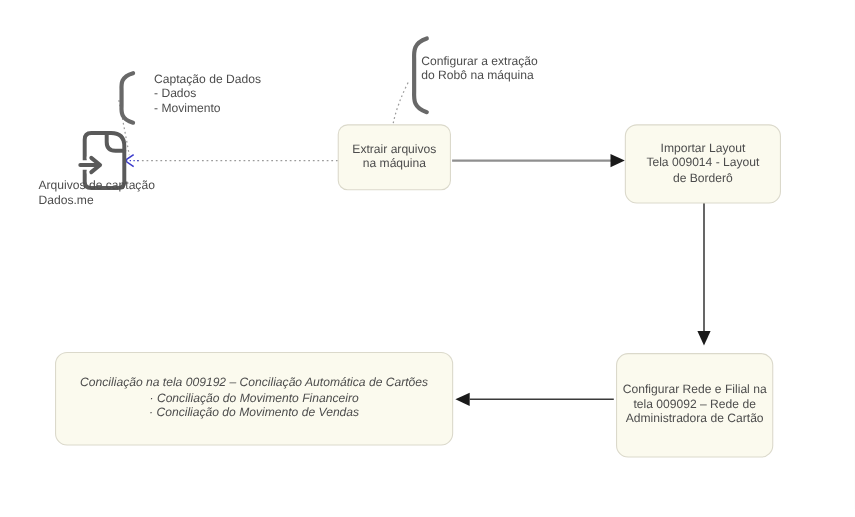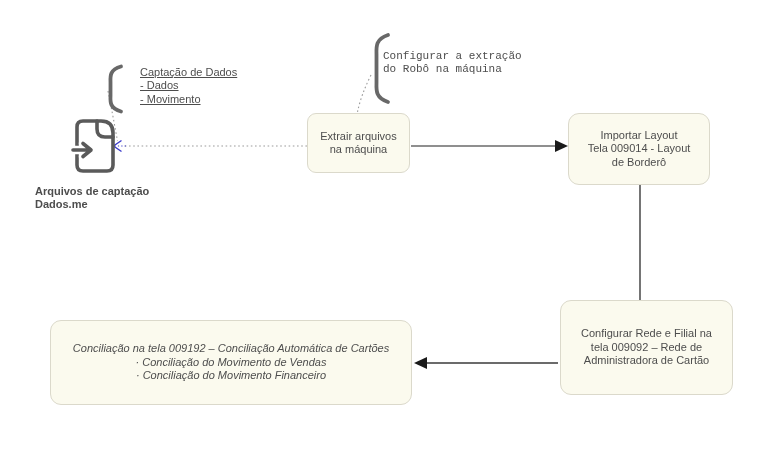--- a/index.html
+++ b/index.html
@@ -61,52 +61,52 @@
     <polygon class="head-black" points="414,363 427,357 427,369"></polygon>
 
     <g transform="translate(70,116)">
       <path class="icon-stroke" d="M27 5 H13 Q7 5 7 11 V49 Q7 55 13 55 H37 Q43 55 43 49 V21"></path>
       <path class="icon-stroke" d="M27 5 L31 5 Q43 5 43 17 V21 M27 5 L27 13 Q27 21 35 21 L43 21"></path>
       <path class="icon-casing" d="M4 34 H18 M13 27.5 L21 34 L13 40.5"></path>
       <path class="icon-stroke" d="M3 34 H19 M13 27.5 L21 34 L13 40.5"></path>
     </g>
   </svg>
 
-  <div class="ann" style="left:140px;top:66px;text-decoration:underline;">
+  <div class="ann" style="left:140px;top:66px;">
     <div>Captação de Dados</div>
     <div>- Dados</div>
     <div>- Movimento</div>
   </div>
 
-  <div class="ann" style="left:383px;top:50px;font-family:Liberation Mono, monospace;">
+  <div class="ann" style="left:383px;top:50px;">
     <div>Configurar a extração</div>
     <div>do Robô na máquina</div>
   </div>
 
-  <div class="ann" style="left:35px;top:185px;font-weight:bold;">
+  <div class="ann" style="left:35px;top:163px;">
     <div>Arquivos de captação</div>
     <div>Dados.me</div>
   </div>
 
   <div class="flow-box" style="left:307px;top:113px;width:103px;height:60px;border-radius:9px;">
     <div class="box-line">Extrair arquivos</div>
     <div class="box-line">na máquina</div>
   </div>
 
   <div class="flow-box" style="left:568px;top:113px;width:142px;height:72px;">
     <div class="box-line">Importar Layout</div>
     <div class="box-line">Tela 009014 - Layout</div>
     <div class="box-line">de Borderô</div>
   </div>
 
-  <div class="flow-box" style="left:560px;top:300px;width:173px;height:95px;">
+  <div class="flow-box" style="left:560px;top:321px;width:143px;height:95px;">
     <div class="box-line">Configurar Rede e Filial na</div>
     <div class="box-line">tela 009092 – Rede de</div>
     <div class="box-line">Administradora de Cartão</div>
   </div>
 
   <div class="flow-box conc" style="left:50px;top:320px;width:362px;height:85px;font-style:italic;">
     <div class="box-line">Conciliação na tela 009192 – Conciliação Automática de Cartões</div>
+    <div class="box-line">· Conciliação do Movimento Financeiro</div>
     <div class="box-line">· Conciliação do Movimento de Vendas</div>
-    <div class="box-line">· Conciliação do Movimento Financeiro</div>
   </div>
 
 </div>
 
 </body></html>

